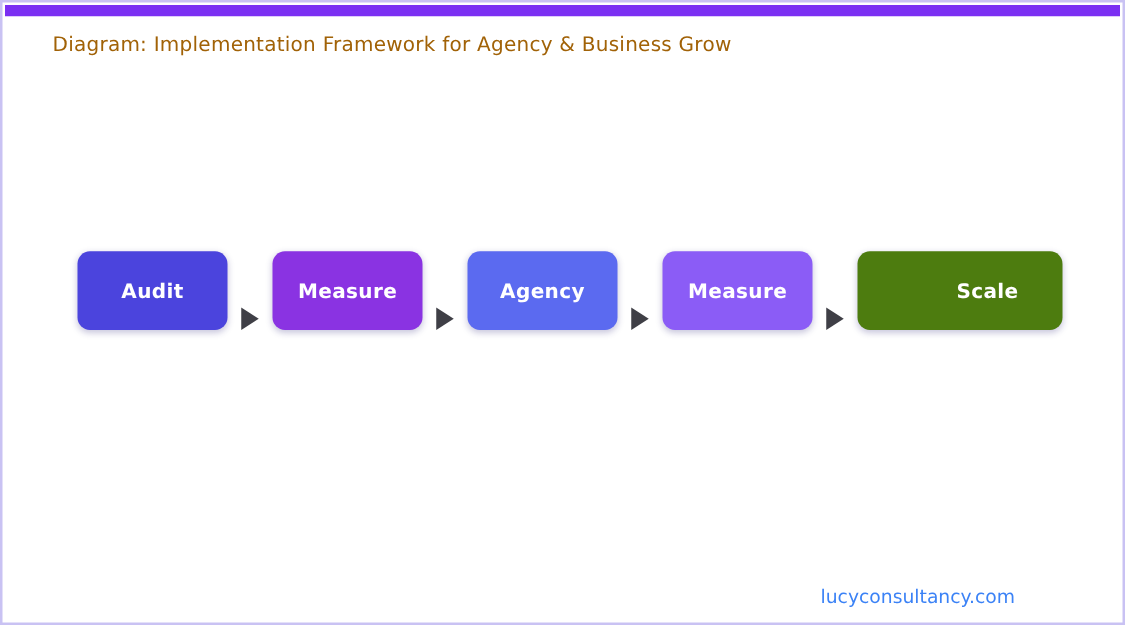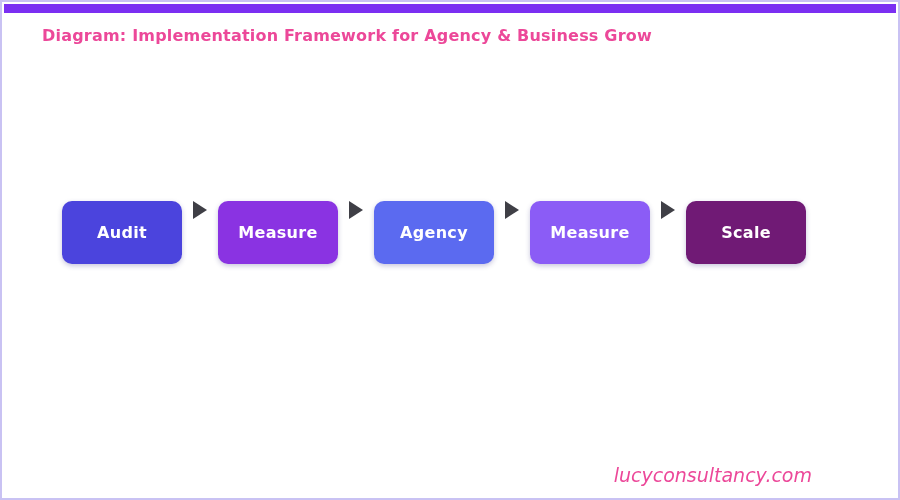--- a/index.html
+++ b/index.html
@@ -22,30 +22,30 @@
     top: 2px;
     left: 2px;
     right: 2px;
     height: 9px;
   }
   .page-title {
     position: absolute;
     top: 24px;
     left: 40px;
     font-size: 16px;
-    font-weight: bold;
-    color: #ec4899;
+    font-weight: normal;
+    color: #a16207;
     letter-spacing: 0.2px;
   }
   .flow {
     position: absolute;
     top: 199px;
     left: 60px;
     display: flex;
-    align-items: flex-start;
+    align-items: flex-end;
   }
   .step {
     width: 120px;
     height: 63px;
     border-radius: 10px;
     display: flex;
     align-items: center;
     justify-content: center;
     color: #ffffff;
     font-size: 16px;
@@ -58,23 +58,22 @@
     height: 0;
     margin: 0 11px;
     border-top: 9px solid transparent;
     border-bottom: 9px solid transparent;
     border-left: 14px solid #3f3f46;
   }
   .footer-url {
     position: absolute;
     right: 86px;
     bottom: 12px;
-    font-size: 19px;
-    color: #ec4899;
-    font-style: italic;
+    font-size: 15px;
+    color: #3b82f6;
   }
 </style>
 </head>
 <body>
 
 <div class="page">
 
   <div class="accent-bar" style="background: rgb(123, 47, 242);"></div>
 
   <div class="page-title">Diagram: Implementation Framework for Agency &amp; Business Grow</div>
@@ -90,19 +89,19 @@
     <div class="arrow" style="border-left-color: rgb(63, 63, 70);"></div>
 
     <div class="step" style="background: rgb(91, 106, 240);">Agency</div>
 
     <div class="arrow" style="border-left-color: rgb(63, 63, 70);"></div>
 
     <div class="step" style="background: #8b5cf6;">Measure</div>
 
     <div class="arrow" style="border-left-color: rgb(63, 63, 70);"></div>
 
-    <div class="step" style="background: #701a75;">Scale</div>
+    <div class="step" style="background: #4d7c0f; padding-left: 44px;">Scale</div>
 
   </div>
 
   <div class="footer-url">lucyconsultancy.com</div>
 
 </div>
 
 </body></html>

